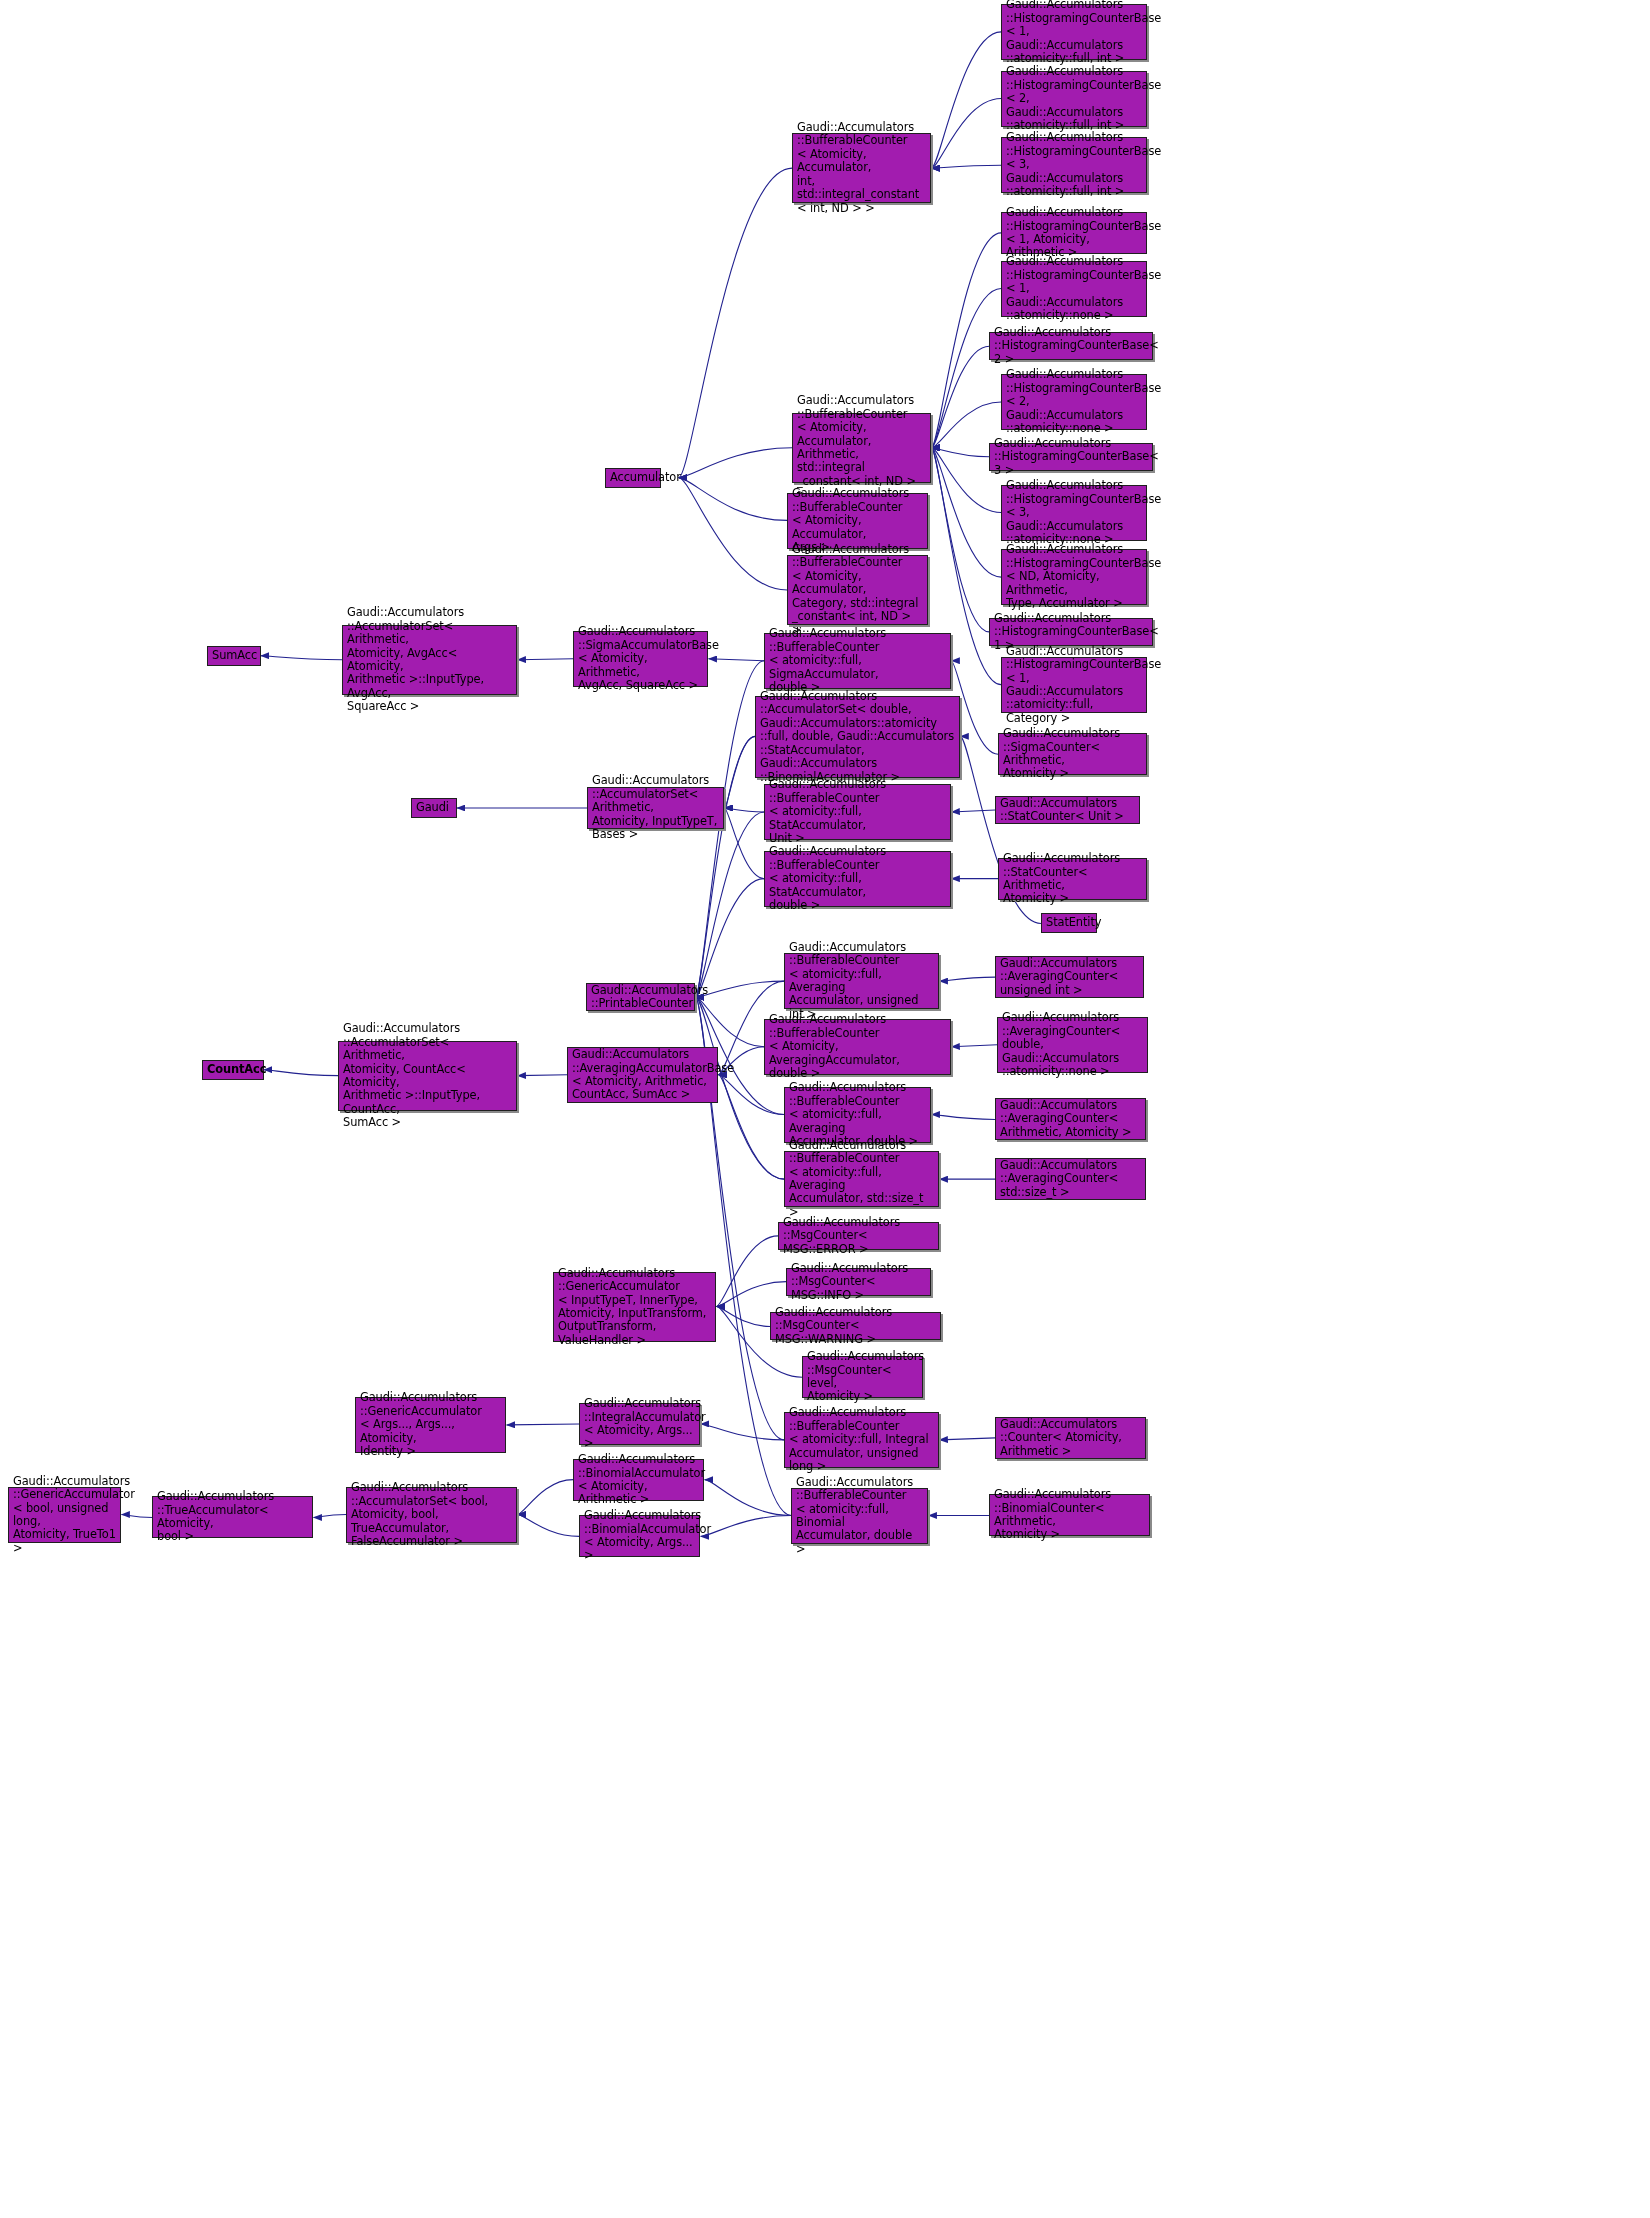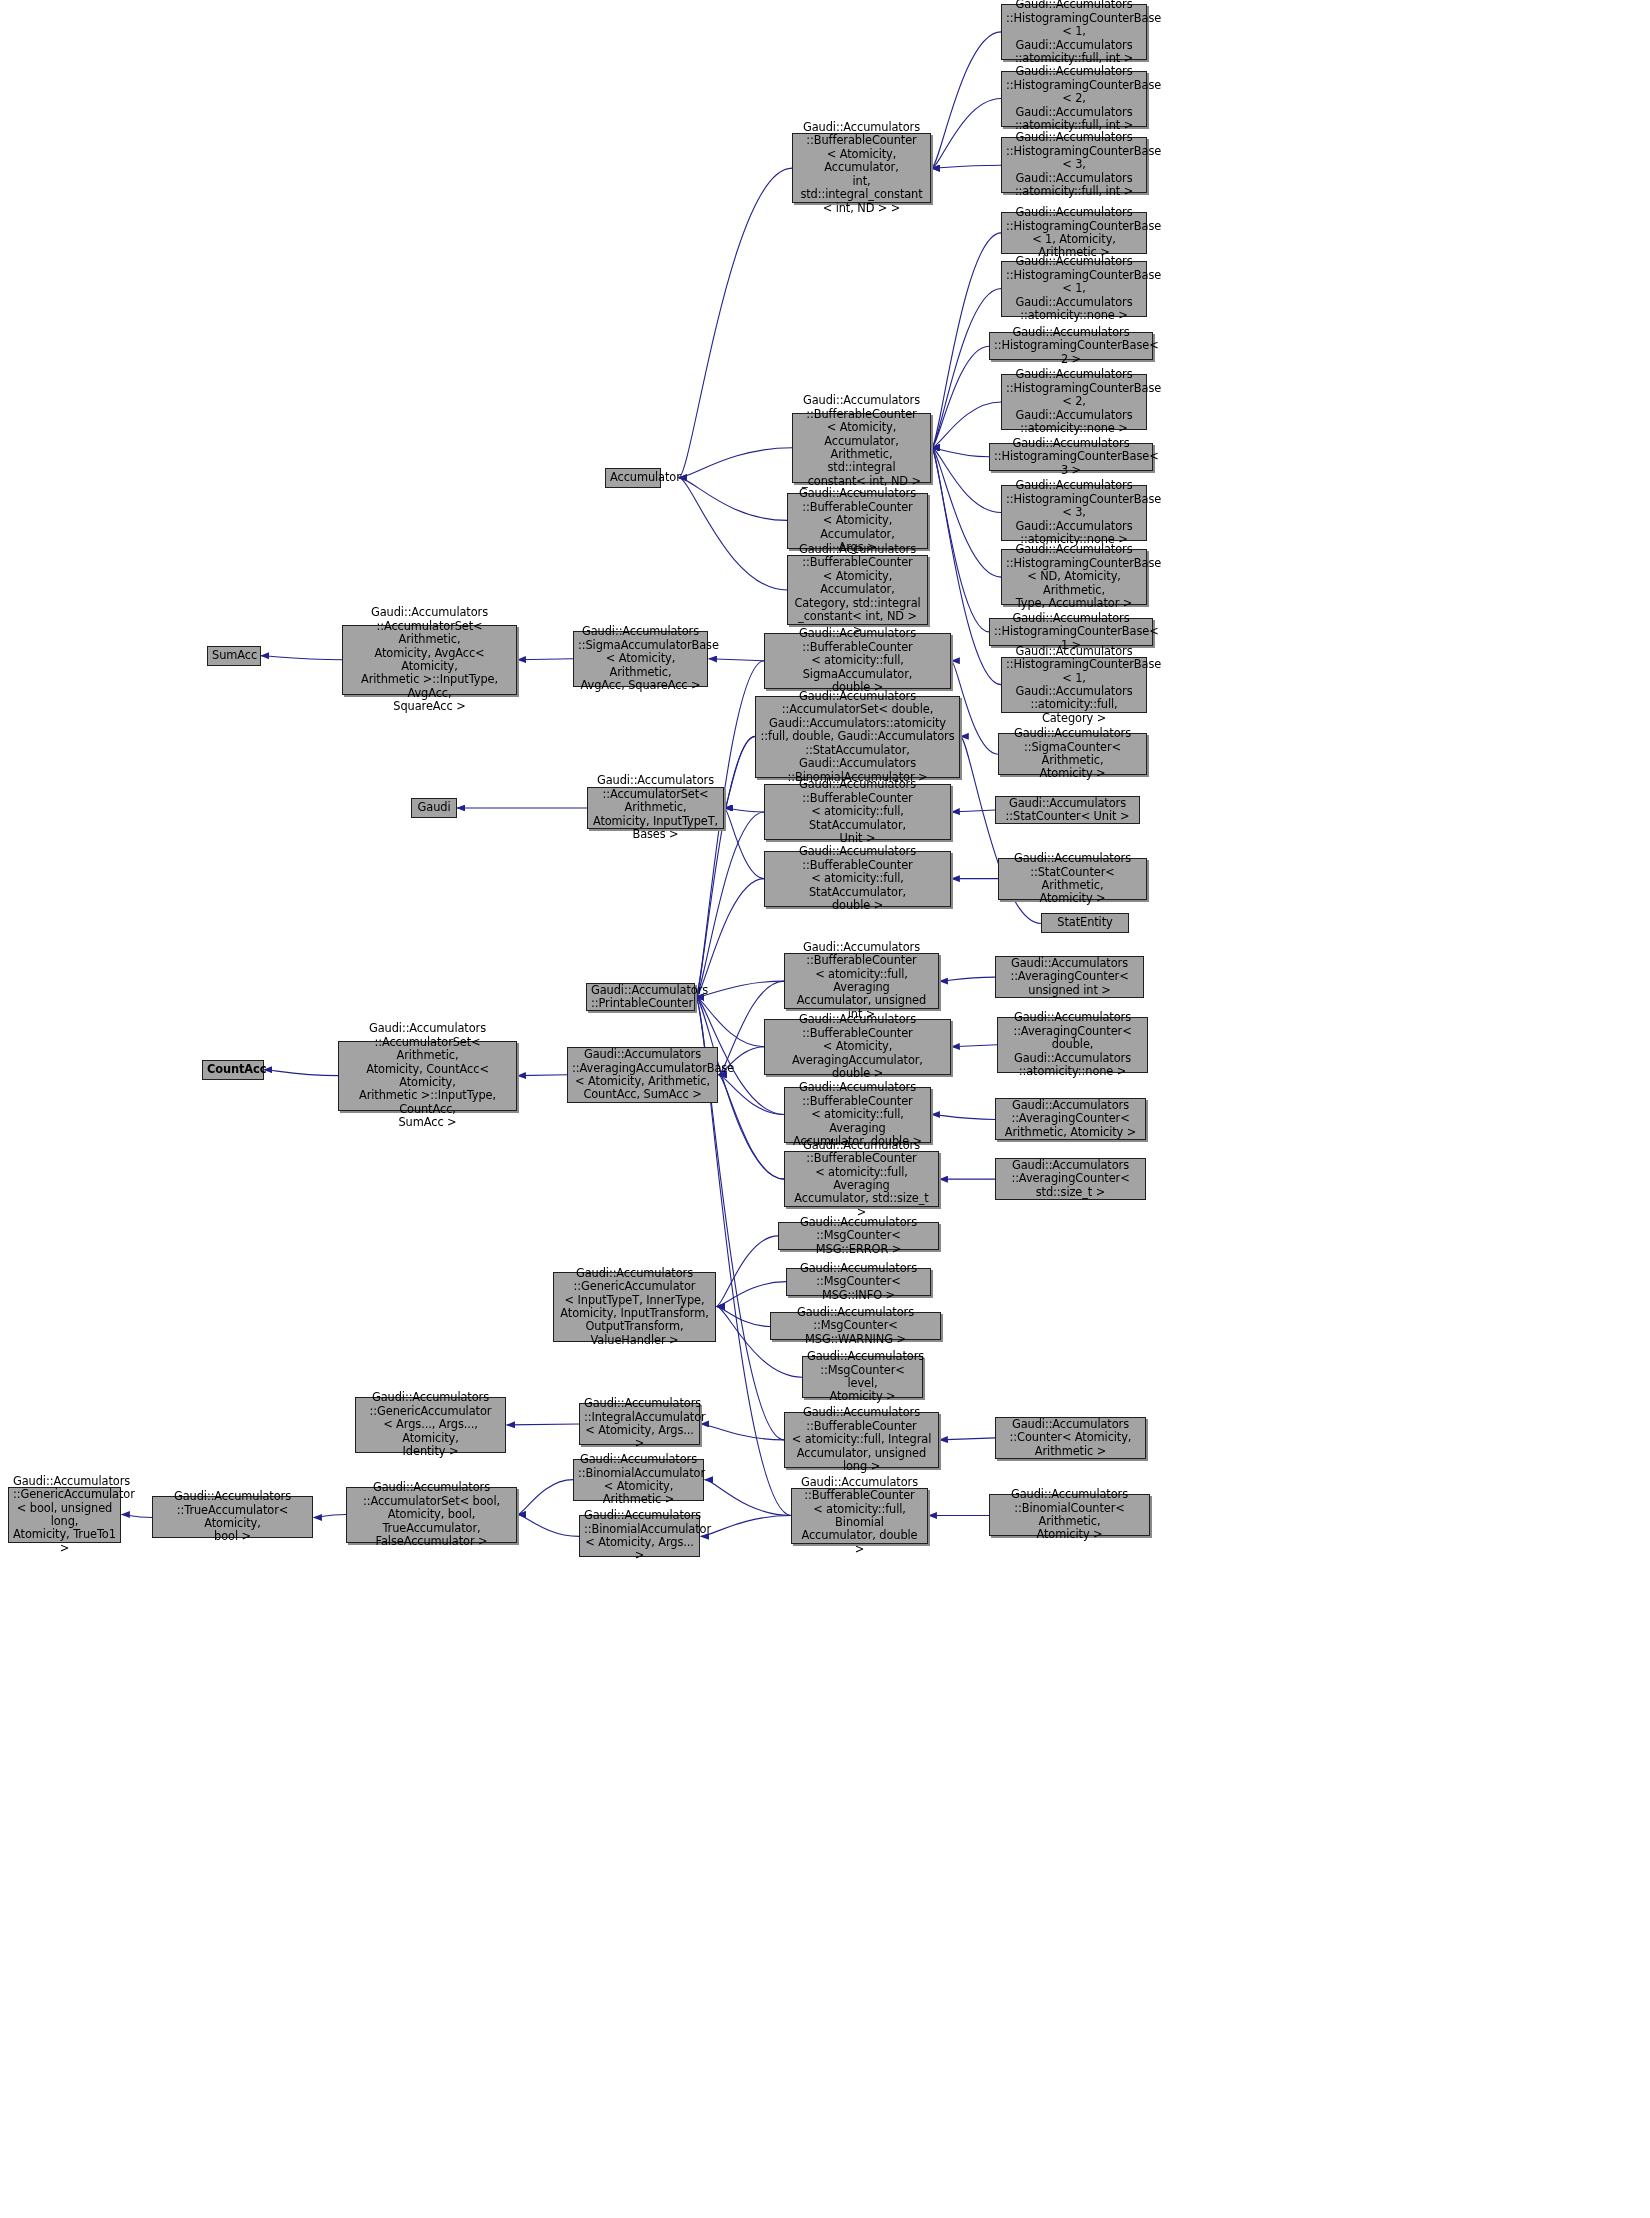--- a/index.html
+++ b/index.html
@@ -19,26 +19,25 @@
     position: absolute;
     left: 0;
     top: 0;
     width: 1651px;
     height: 2219px;
     pointer-events: none;
   }
   .node {
     position: absolute;
     box-sizing: border-box;
-    background: #a3a3a3;
+    background: #a21caf;
     border: 1px solid #1f1f1f;
     display: flex;
     align-items: center;
     justify-content: center;
-    text-align: center;
     color: #000000;
     font-size: 11.4px;
     line-height: 13.4px;
     letter-spacing: -0.1px;
     white-space: pre-line;
     padding: 2px 4px;
     z-index: 2;
   }
   
   .node.shadow {
@@ -160,21 +159,21 @@
 &lt; 1, Gaudi::Accumulators
 ::atomicity::full, Category &gt;</span></div>
     <div class="node shadow" style="left: 998px; top: 733px; width: 149px; height: 42px;"><span class="txt">Gaudi::Accumulators
 ::SigmaCounter&lt; Arithmetic,
 Atomicity &gt;</span></div>
     <div class="node" style="left: 995px; top: 796px; width: 145px; height: 28px;"><span class="txt">Gaudi::Accumulators
 ::StatCounter&lt; Unit &gt;</span></div>
     <div class="node shadow" style="left: 998px; top: 858px; width: 149px; height: 42px;"><span class="txt">Gaudi::Accumulators
 ::StatCounter&lt; Arithmetic,
 Atomicity &gt;</span></div>
-    <div class="node" style="left: 1041px; top: 913px; width: 88px; height: 20px;"><span class="txt">StatEntity</span></div>
+    <div class="node" style="left: 1041px; top: 913px; width: 56px; height: 20px;"><span class="txt">StatEntity</span></div>
     <div class="node" style="left: 995px; top: 956px; width: 149px; height: 42px;"><span class="txt">Gaudi::Accumulators
 ::AveragingCounter&lt;
 unsigned int &gt;</span></div>
     <div class="node" style="left: 997px; top: 1017px; width: 151px; height: 56px;"><span class="txt">Gaudi::Accumulators
 ::AveragingCounter&lt;
 double, Gaudi::Accumulators
 ::atomicity::none &gt;</span></div>
     <div class="node shadow" style="left: 995px; top: 1098px; width: 151px; height: 42px;"><span class="txt">Gaudi::Accumulators
 ::AveragingCounter&lt;
 Arithmetic, Atomicity &gt;</span></div>

